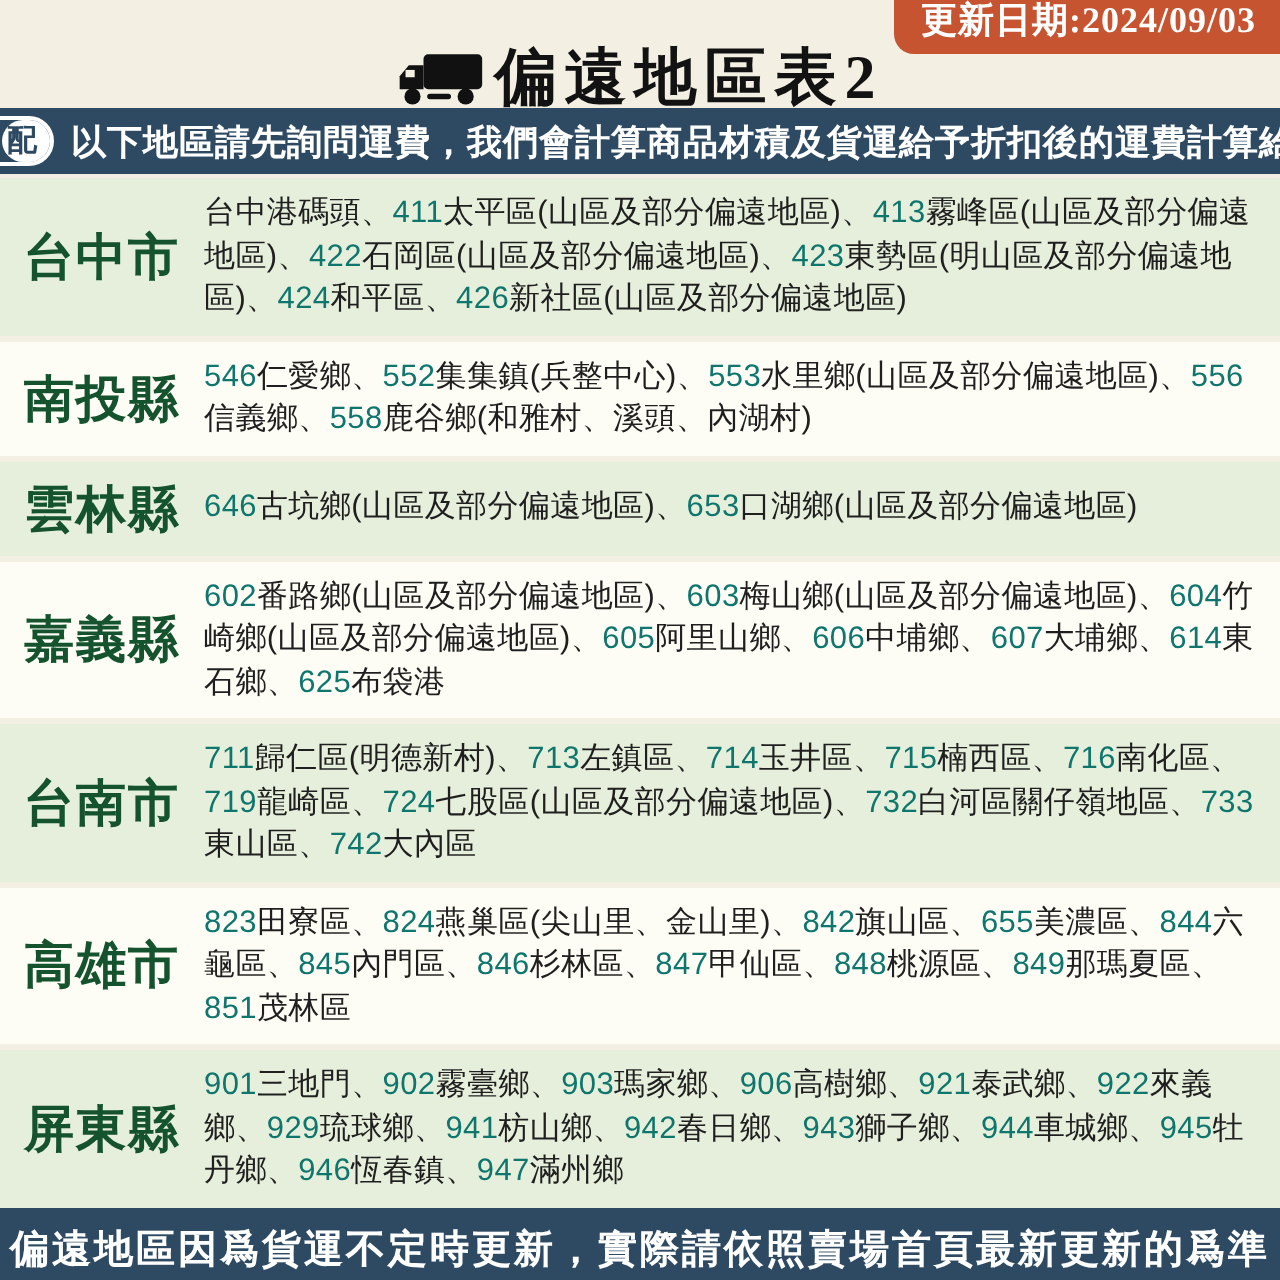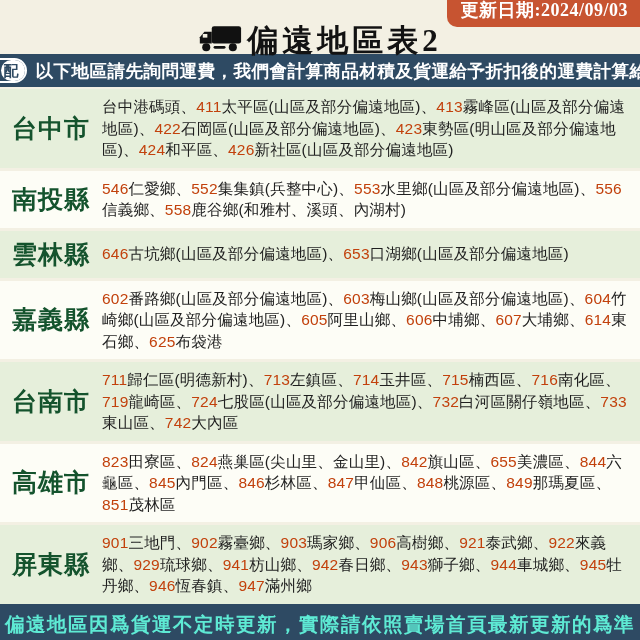--- a/index.html
+++ b/index.html
@@ -15,22 +15,22 @@
   .update-badge{
     position:absolute;top:0;right:0;
     background:#c75431;color:#fff;
     font-family:"Liberation Serif",serif;font-weight:bold;
     font-size:18px;line-height:1;
     padding:1px 12px 8px 14px;
     border-radius:0 0 0 10px;
     letter-spacing:.5px;
   }
   .title-wrap{
-    height:100%;display:flex;align-items:flex-start;justify-content:center;gap:5px;
-    padding-top:25px;box-sizing:border-box;
+    height:100%;display:flex;align-items:flex-end;justify-content:center;gap:5px;
+    padding-top:8px;box-sizing:border-box;
   }
   .truck-icon{width:44px;height:28px;flex:0 0 auto;}
   .page-title{
     font-family:"Liberation Serif",serif;
     font-weight:900;font-size:31px;color:#121212;
     letter-spacing:4px;line-height:1;
   }
   
   .notice-bar{
     flex:0 0 auto;height:33px;background:#2e4a63;
@@ -54,28 +54,28 @@
   .row:nth-child(odd){background:#e6efdb;}
   .row:nth-child(even){background:#fdfdf6;}
   .county{
     flex:0 0 102px;display:flex;align-items:center;justify-content:center;
     font-size:25px;font-weight:bold;color:#14532d;letter-spacing:1px;
   }
   .areas{
     flex:1;font-size:15.5px;line-height:21.5px;color:#1f1f1f;
     letter-spacing:.2px;padding-right:4px;
   }
-  .areas .num{color:#c2410c;}
+  .areas .num{color:#0f766e;}
   
   .footer{
     margin-top:auto;flex:0 0 auto;height:41px;background:#2e4a63;
     display:flex;align-items:center;justify-content:center;
   }
   .footer-text{
-    color:#5eead4;font-family:"Liberation Serif",serif;font-weight:bold;
+    color:#ffffff;font-family:"Liberation Serif",serif;font-weight:bold;
     font-size:19.5px;letter-spacing:1.5px;white-space:nowrap;
   }
 </style>
 </head>
 <body>
 
 <div class="header">
   <div class="update-badge">更新日期:2024/09/03</div>
   <div class="title-wrap">
     <svg class="truck-icon" viewBox="0 0 48 30" xmlns="http://www.w3.org/2000/svg">

